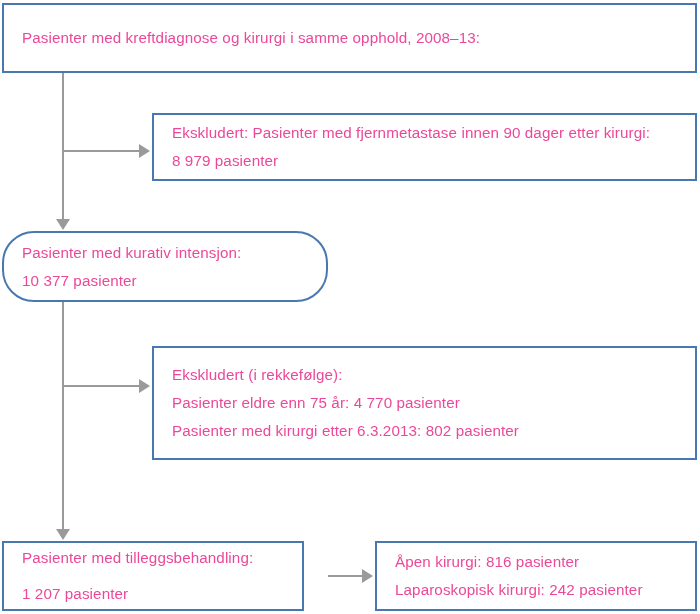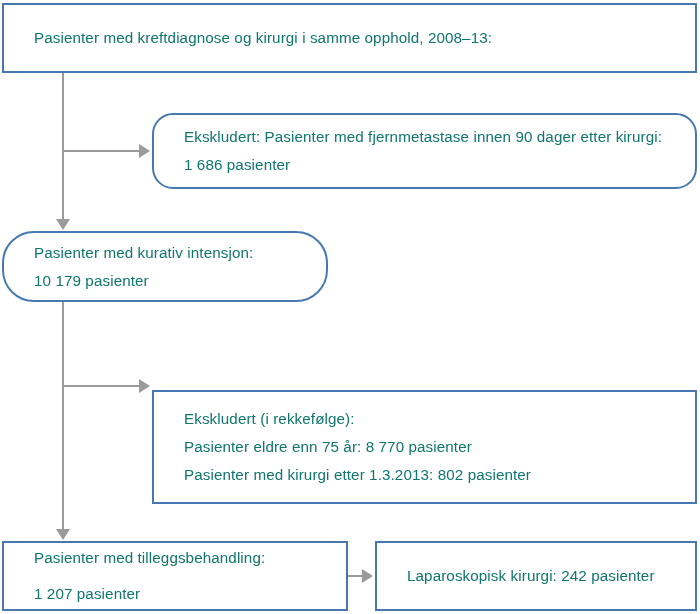--- a/index.html
+++ b/index.html
@@ -23,31 +23,31 @@
     border: 2px solid #4779b0;
     background: #ffffff;
     display: flex;
     flex-direction: column;
     justify-content: center;
     z-index: 3;
   }
   .box .line {
     font-size: 15.2px;
     line-height: 28px;
-    color: #0f766e;
+    color: #ec4899;
     white-space: nowrap;
-    padding-left: 30px;
+    padding-left: 18px;
     letter-spacing: 0.1px;
   }
   
   #box-cohort      { left: 2px;   top: 3px;   width: 695px; height: 70px; }
-  #box-excl-meta   { left: 152px; top: 113px; width: 545px; height: 76px; border-radius: 21px; }
+  #box-excl-meta   { left: 152px; top: 113px; width: 545px; height: 68px; }
   #box-curative    { left: 2px;   top: 231px; width: 326px; height: 71px; border-radius: 32px; }
-  #box-excl-order  { left: 152px; top: 346px; width: 545px; height: 114px; margin-top: 44px; }
-  #box-adjuvant    { left: 2px;   top: 541px; width: 346px; height: 70px; gap: 8px; }
+  #box-excl-order  { left: 152px; top: 346px; width: 545px; height: 114px; }
+  #box-adjuvant    { left: 2px;   top: 541px; width: 302px; height: 70px; gap: 8px; }
   #box-surgery     { left: 375px; top: 541px; width: 322px; height: 70px; }
 
   
   .vline, .hline {
     position: absolute;
     background: #9a9a9a;
     z-index: 1;
   }
   .vline { width: 2px; }
   .hline { height: 2px; }
@@ -101,36 +101,37 @@
 
   <div class="hline" id="conn-h-surgery"></div>
   <div class="arrow-right" id="arrow-to-surgery"></div>
 
   <div class="box" id="box-cohort">
     <div class="line">Pasienter med kreftdiagnose og kirurgi i samme opphold, 2008–13:</div>
   </div>
 
   <div class="box" id="box-excl-meta">
     <div class="line">Ekskludert: Pasienter med fjernmetastase innen 90 dager etter kirurgi:</div>
-    <div class="line">1 686 pasienter</div>
+    <div class="line">8 979 pasienter</div>
   </div>
 
   <div class="box" id="box-curative">
     <div class="line">Pasienter med kurativ intensjon:</div>
-    <div class="line">10 179 pasienter</div>
+    <div class="line">10 377 pasienter</div>
   </div>
 
   <div class="box" id="box-excl-order">
     <div class="line">Ekskludert (i rekkefølge):</div>
-    <div class="line">Pasienter eldre enn 75 år: 8 770 pasienter</div>
-    <div class="line">Pasienter med kirurgi etter 1.3.2013: 802 pasienter</div>
+    <div class="line">Pasienter eldre enn 75 år: 4 770 pasienter</div>
+    <div class="line">Pasienter med kirurgi etter 6.3.2013: 802 pasienter</div>
   </div>
 
   <div class="box" id="box-adjuvant">
     <div class="line">Pasienter med tilleggsbehandling:</div>
     <div class="line">1 207 pasienter</div>
   </div>
 
   <div class="box" id="box-surgery">
+    <div class="line">Åpen kirurgi: 816 pasienter</div>
     <div class="line">Laparoskopisk kirurgi: 242 pasienter</div>
   </div>
 
 </div>
 
 </body></html>

